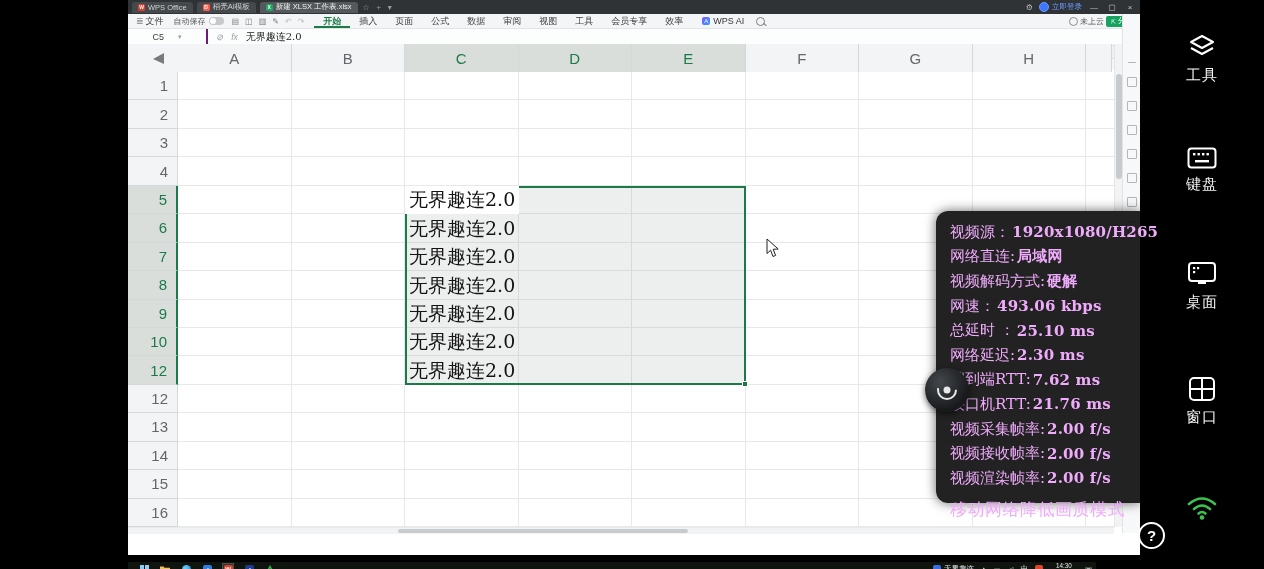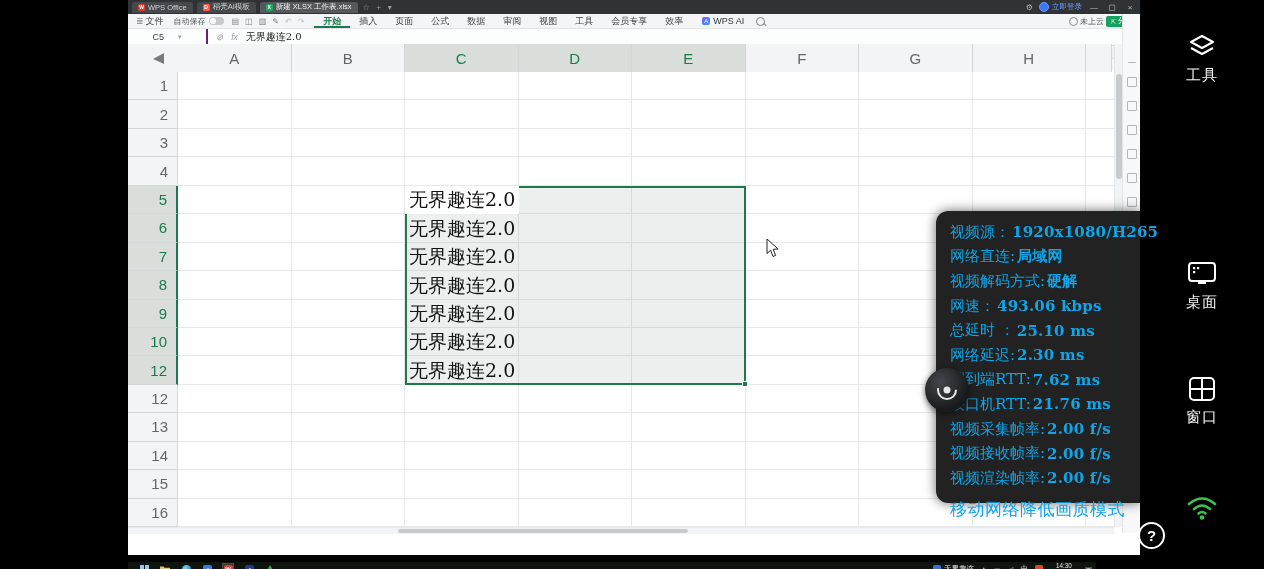--- a/index.html
+++ b/index.html
@@ -95,21 +95,21 @@
   #sheetnav{display:flex;gap:4px;margin:0 6px;color:#8a8d90;font-size:7px;}
   .stab{padding:0 8px;height:12px;line-height:12px;border-right:1px solid #dddfe1;}
   .stab.active{background:#fff;color:#1d1f21;font-weight:bold;}
   #addsheet{margin-left:6px;color:#55585b;}
   #statusbar{left:0;top:545px;width:1012px;height:10px;background:#f4f5f6;border-top:1px solid #dadcde;
              display:flex;align-items:center;font-size:7.5px;color:#55585b;}
   #statusbar .ic{margin:0 4px 0 6px;width:7px;height:7px;border:1px solid #8a8d90;border-radius:1px;}
 
   
   #overlay{left:936px;top:211px;width:204px;height:292px;background:rgba(17,17,17,0.93);
-           border-radius:12px 0 0 12px;z-index:50;color:#0ea5e9;
+           border-radius:12px 0 0 12px;z-index:50;color:#f0abfc;
            font-family:"DejaVu Serif",serif;padding:9px 0 0 14px;box-sizing:border-box;box-shadow:0 0 12px rgba(0,0,0,.6);}
   .stat-line{height:24.6px;display:flex;align-items:center;font-size:15px;white-space:nowrap;}
   .stat-line .val{font-weight:bold;margin-left:2px;letter-spacing:.2px;}
   #overlay-footer{margin-top:7px;font-size:17px;letter-spacing:.5px;}
   #help-circle{left:1138px;top:522px;width:27px;height:27px;border:2.5px solid #fff;border-radius:50%;
                background:rgba(0,0,0,.55);color:#fff;font-size:15px;font-weight:bold;display:flex;
                align-items:center;justify-content:center;z-index:60;box-sizing:border-box;}
   #float-ball{left:925px;top:368px;width:44px;height:44px;border-radius:50%;z-index:55;
               background:radial-gradient(circle at 35% 32%,#43474b,#17191b 70%);box-shadow:0 2px 6px rgba(0,0,0,.6);}
   #float-ball svg{position:absolute;left:6px;top:7px;}
@@ -368,20 +368,33 @@
 </div>
 
 <div id="rail" class="abs">
   <div class="rail-item" style="top:34px;">
     <svg width="28" height="26" viewBox="0 0 28 26">
       <path d="M14 2 L25 8 L14 14 L3 8 Z" fill="none" stroke="#fff" stroke-width="2" stroke-linejoin="round"></path>
       <path d="M3 14 L14 20 L25 14" fill="none" stroke="#fff" stroke-width="2" stroke-linejoin="round"></path>
     </svg>
     <span class="lbl">工具</span>
   </div>
+  <div class="rail-item" style="top:147px;">
+    <svg width="30" height="22" viewBox="0 0 30 22">
+      <rect x="1.5" y="1.5" width="27" height="19" rx="3" fill="none" stroke="#fff" stroke-width="2"></rect>
+      <g fill="#fff">
+          <rect x="6" y="6" width="2.4" height="2.4"></rect>
+          <rect x="10.5" y="6" width="2.4" height="2.4"></rect>
+          <rect x="15" y="6" width="2.4" height="2.4"></rect>
+          <rect x="19.5" y="6" width="2.4" height="2.4"></rect>
+          <rect x="8" y="13" width="14" height="2.4"></rect>
+        </g>
+    </svg>
+    <span class="lbl">键盘</span>
+  </div>
   <div class="rail-item" style="top:261px;">
     <svg width="30" height="26" viewBox="0 0 30 26">
       <rect x="2" y="2" width="26" height="18" rx="3" fill="none" stroke="#fff" stroke-width="2"></rect>
       <g fill="#fff">
           <rect x="6" y="6" width="2.2" height="2.2"></rect>
           <rect x="10" y="6" width="2.2" height="2.2"></rect>
           <rect x="6" y="10" width="2.2" height="2.2"></rect>
         </g>
       <rect x="11" y="21" width="8" height="2" fill="#fff"></rect>
     </svg>

